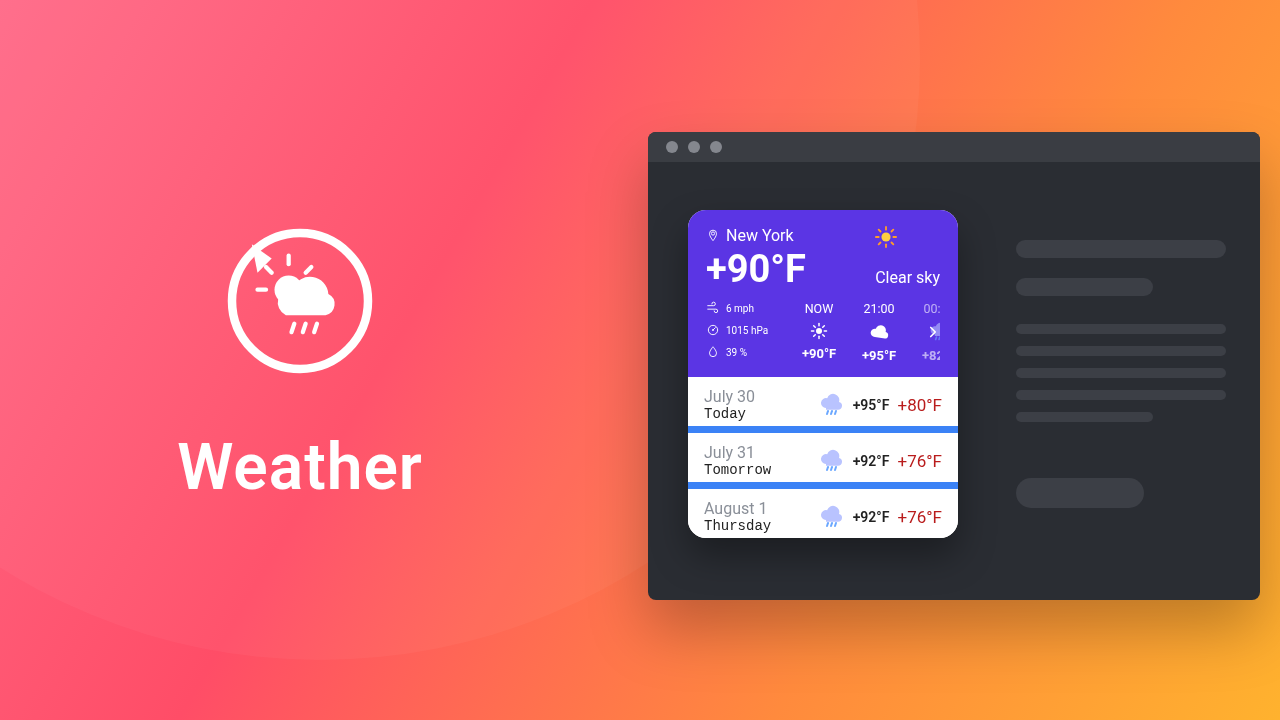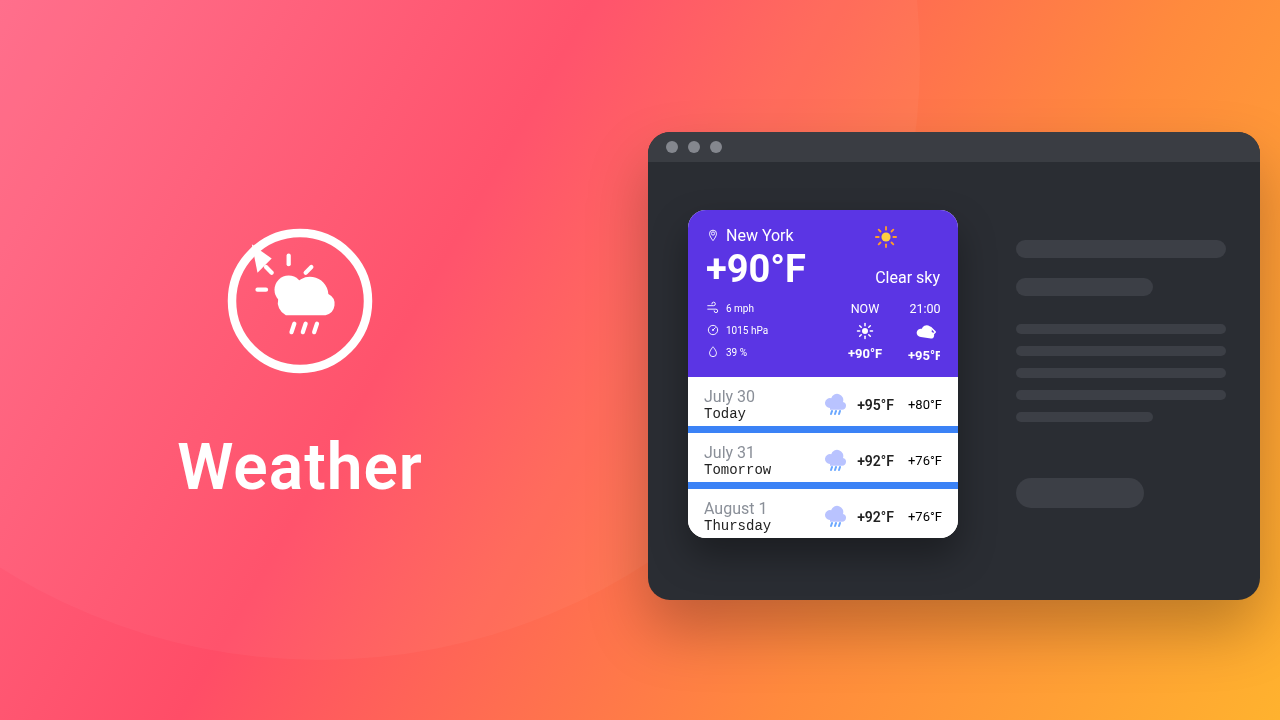--- a/index.html
+++ b/index.html
@@ -1,54 +1,54 @@
 <!DOCTYPE html>
 <html><head>
 <meta charset="utf-8">
 <style>
   html,body{margin:0;padding:0;width:1280px;height:720px;font-family:-apple-system,BlinkMacSystemFont,"Segoe UI",Roboto,Helvetica,Arial,sans-serif;overflow:hidden;}
   .stage{position:relative;width:1280px;height:720px;background:linear-gradient(120deg,#ff6a88 0%,#ff4d67 35%,#ff8a3d 70%,#ffb22e 100%);}
   .deco-circle{position:absolute;width:1200px;height:1200px;border-radius:50%;background:rgba(255,255,255,0.04);left:-280px;top:-540px;}
   .hero{position:absolute;left:0;top:0;width:600px;height:720px;display:flex;flex-direction:column;align-items:center;justify-content:center;color:#fff;gap:16px;}
   .hero-logo{width:170px;height:170px;margin-bottom:28px;}
   .hero-title{font-size:64px;font-weight:600;letter-spacing:1px;}
-  .window{position:absolute;left:648px;top:132px;width:612px;height:468px;background:#2a2d33;border-radius:22px;box-shadow:0 30px 60px rgba(0,0,0,0.25);overflow:hidden;}
+  .window{position:absolute;left:648px;top:132px;width:612px;height:468px;background:#2a2d33;border-radius:8px;box-shadow:0 30px 60px rgba(0,0,0,0.25);overflow:hidden;}
   .titlebar{height:30px;background:#3a3d43;display:flex;align-items:center;padding-left:18px;gap:10px;}
   .tl-dot{width:12px;height:12px;border-radius:50%;background:#84878e;}
   .content{position:relative;width:100%;height:calc(100% - 30px);}
   .skeleton{position:absolute;right:34px;top:78px;width:210px;display:flex;flex-direction:column;gap:20px;}
   .sk{height:18px;border-radius:10px;background:#3c3f46;}
   .sk.short{width:65%;}
   .sk.btn{width:128px;height:30px;border-radius:16px;margin-top:24px;}
   .sk-group .sk{height:10px;margin-bottom:12px;}
   .sk-group{margin-top:8px;}
   .card{position:absolute;left:40px;top:48px;width:270px;border-radius:18px;background:#fff;box-shadow:0 18px 36px rgba(0,0,0,0.35);overflow:hidden;}
   .card-top{background:#5b35e4;color:#fff;padding:16px 18px 14px 18px;position:relative;}
   .loc-row{display:flex;align-items:center;gap:6px;font-size:16px;}
   .big-temp{font-size:38px;font-weight:700;margin-top:2px;}
   .cond{position:absolute;right:18px;top:16px;text-align:right;}
   .cond-text{font-size:16px;margin-top:20px;}
   .divider-zone{display:flex;margin-top:10px;align-items:flex-start;gap:10px;}
   .metrics{display:flex;flex-direction:column;gap:8px;font-size:10px;min-width:78px;}
   .metrics .m{display:flex;align-items:center;gap:6px;white-space:nowrap;}
-  .hourly{display:flex;gap:10px;font-size:12.5px;overflow:hidden;flex:1;position:relative;margin-left:46px;}
+  .hourly{display:flex;gap:10px;font-size:12.5px;overflow:hidden;flex:1;position:relative;}
   .hcol{display:flex;flex-direction:column;align-items:center;gap:6px;min-width:50px;}
   .hcol .t{font-weight:700;font-size:13px;}
   .hcol.last{opacity:0.6;}
   .arrow{position:absolute;right:-2px;top:50%;transform:translateY(-50%);}
   .daily{background:#fff;color:#222;}
   .drow{display:flex;align-items:center;padding:10px 16px 4px 16px;gap:8px;border-top:7px solid #3b82f6;}
   .drow:first-child{border-top:none;}
   .dcol{display:flex;flex-direction:column;}
   .ddate{font-size:16px;color:#8a8f98;}
   .dday{font-size:14px;font-family:Liberation Mono, monospace;}
   .dspace{flex:1;}
   .dico{width:26px;}
   .dhi{font-size:14px;font-weight:600;}
-  .dlo{font-size:13px;color:#000000;margin-left:6px;}
+  .dlo{font-size:17px;color:#b91c1c;}
   svg{display:block;}
 </style>
 </head>
 <body>
 
 <svg width="0" height="0" style="position:absolute">
   <defs>
     <g id="ico-sun">
       <circle cx="12" cy="12" r="4" fill="currentColor"></circle>
       <g stroke="currentColor" stroke-width="2" stroke-linecap="round">

